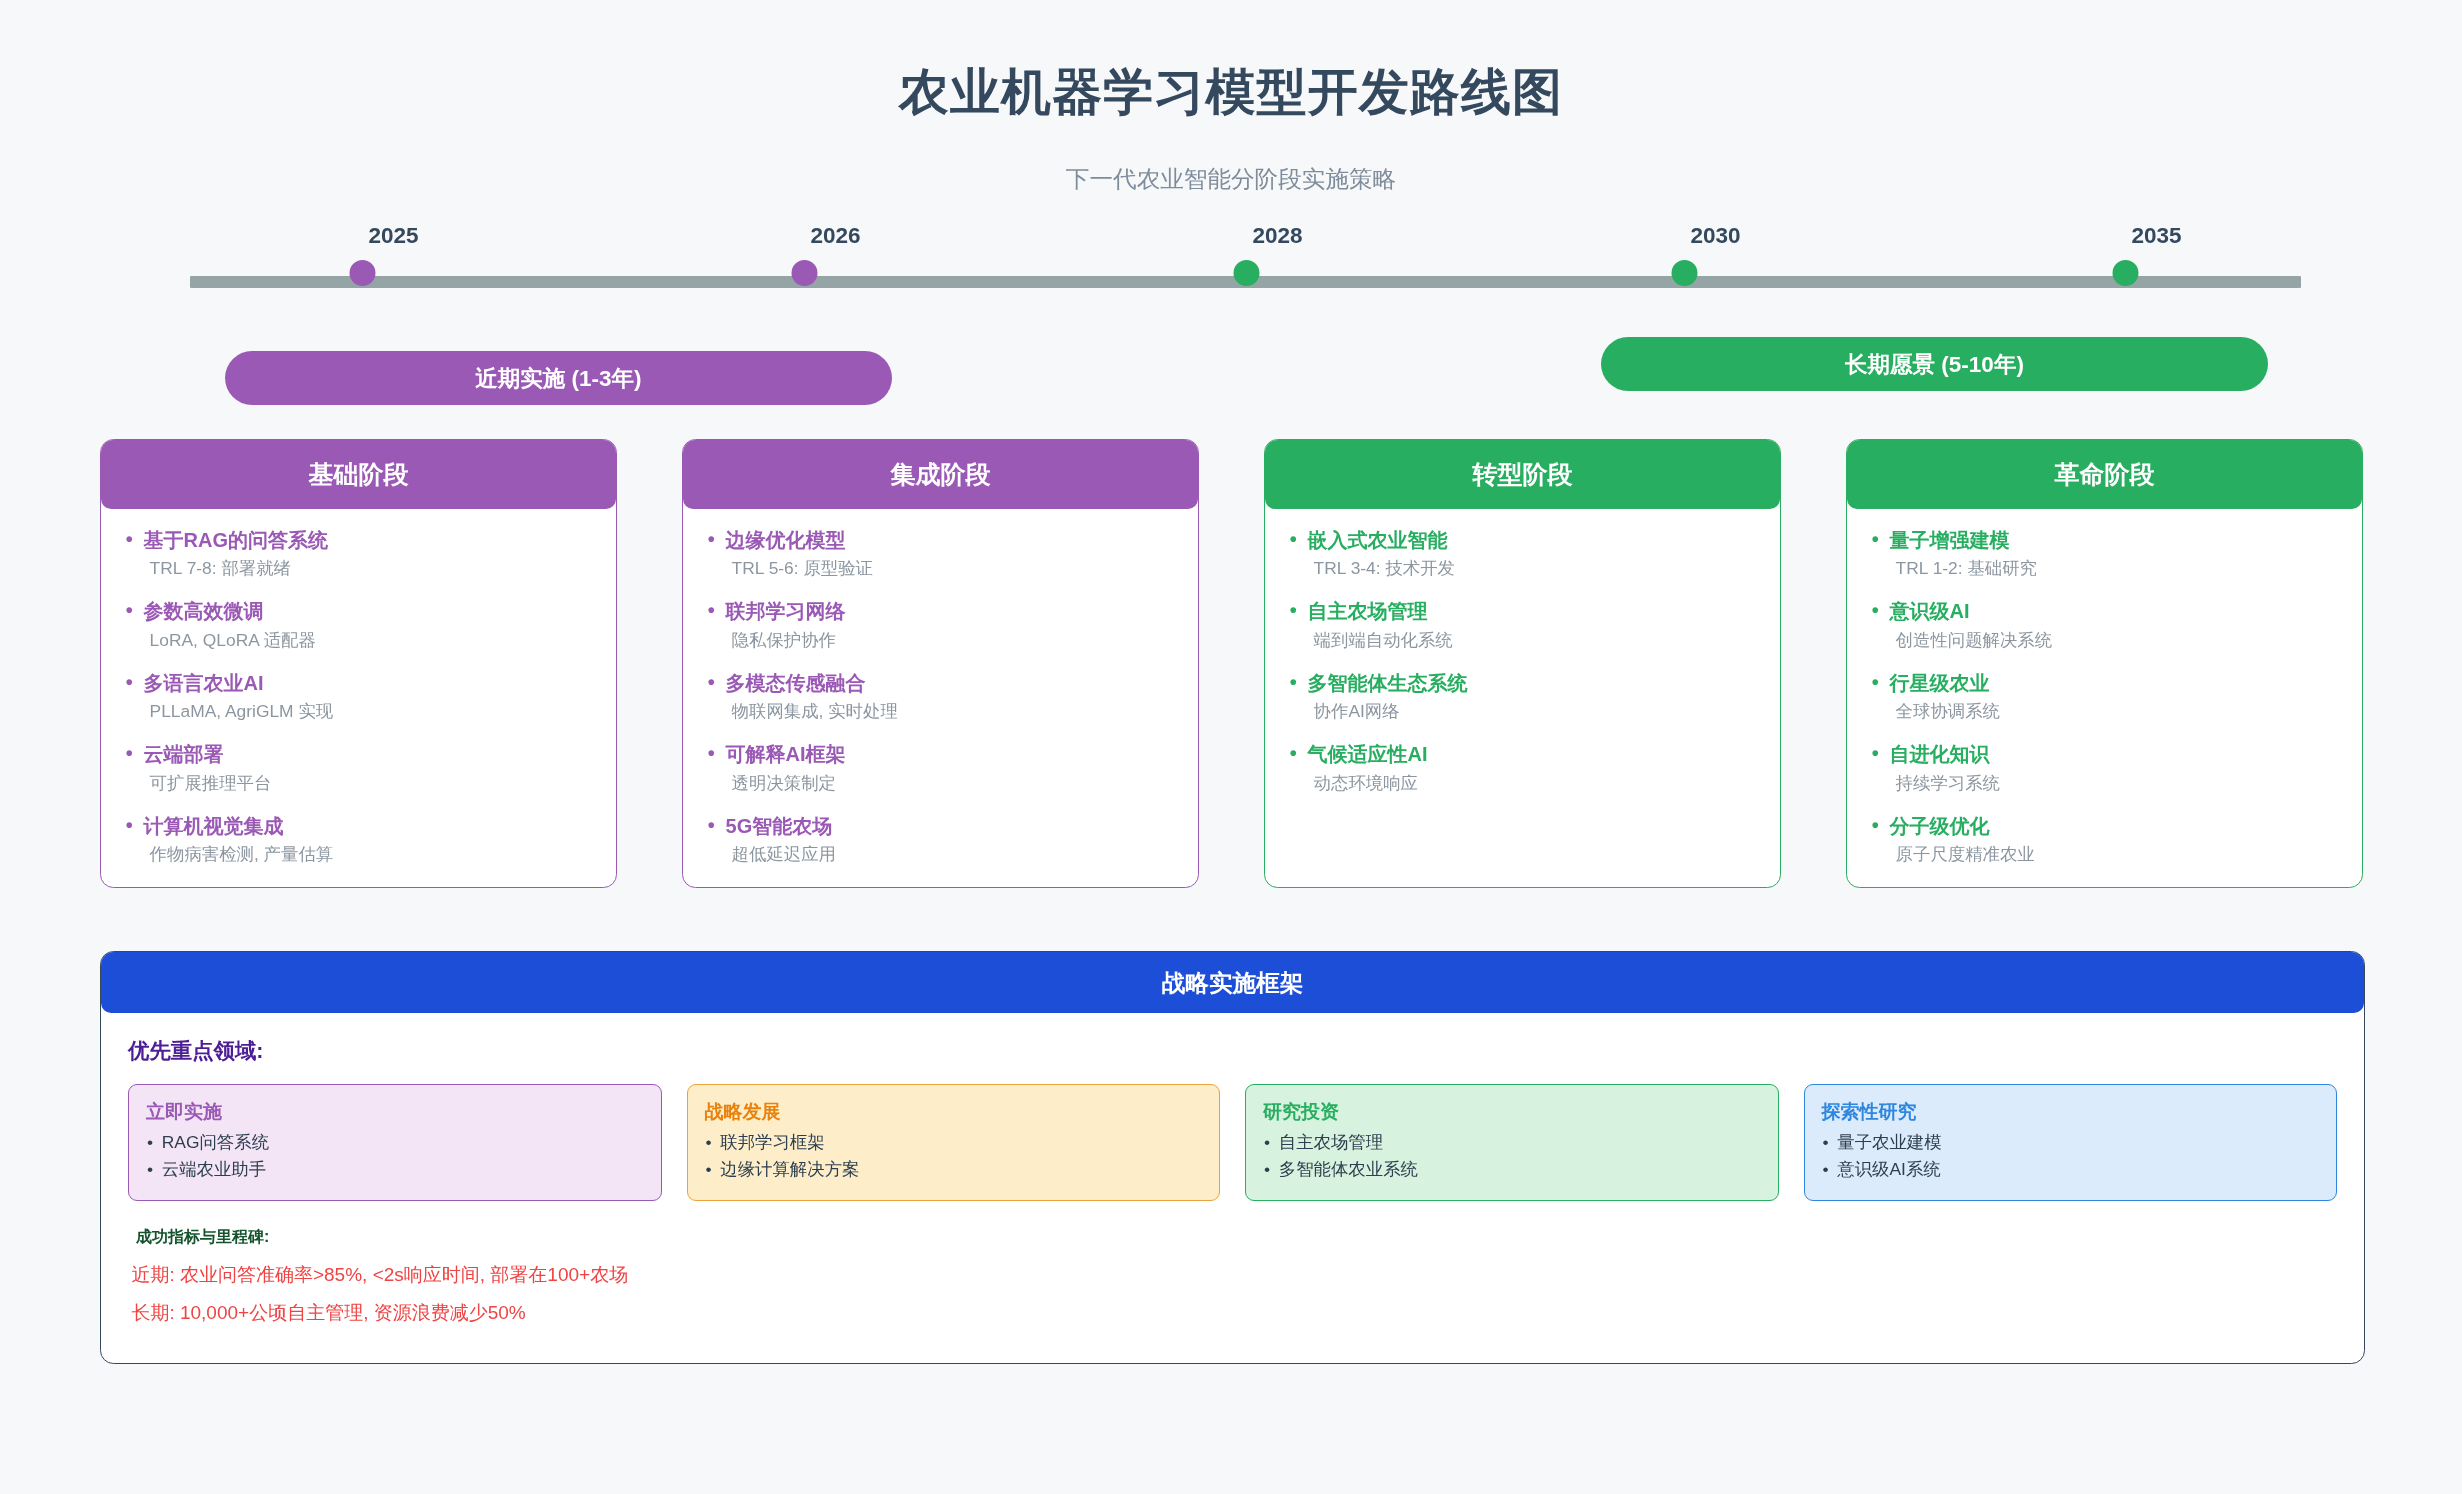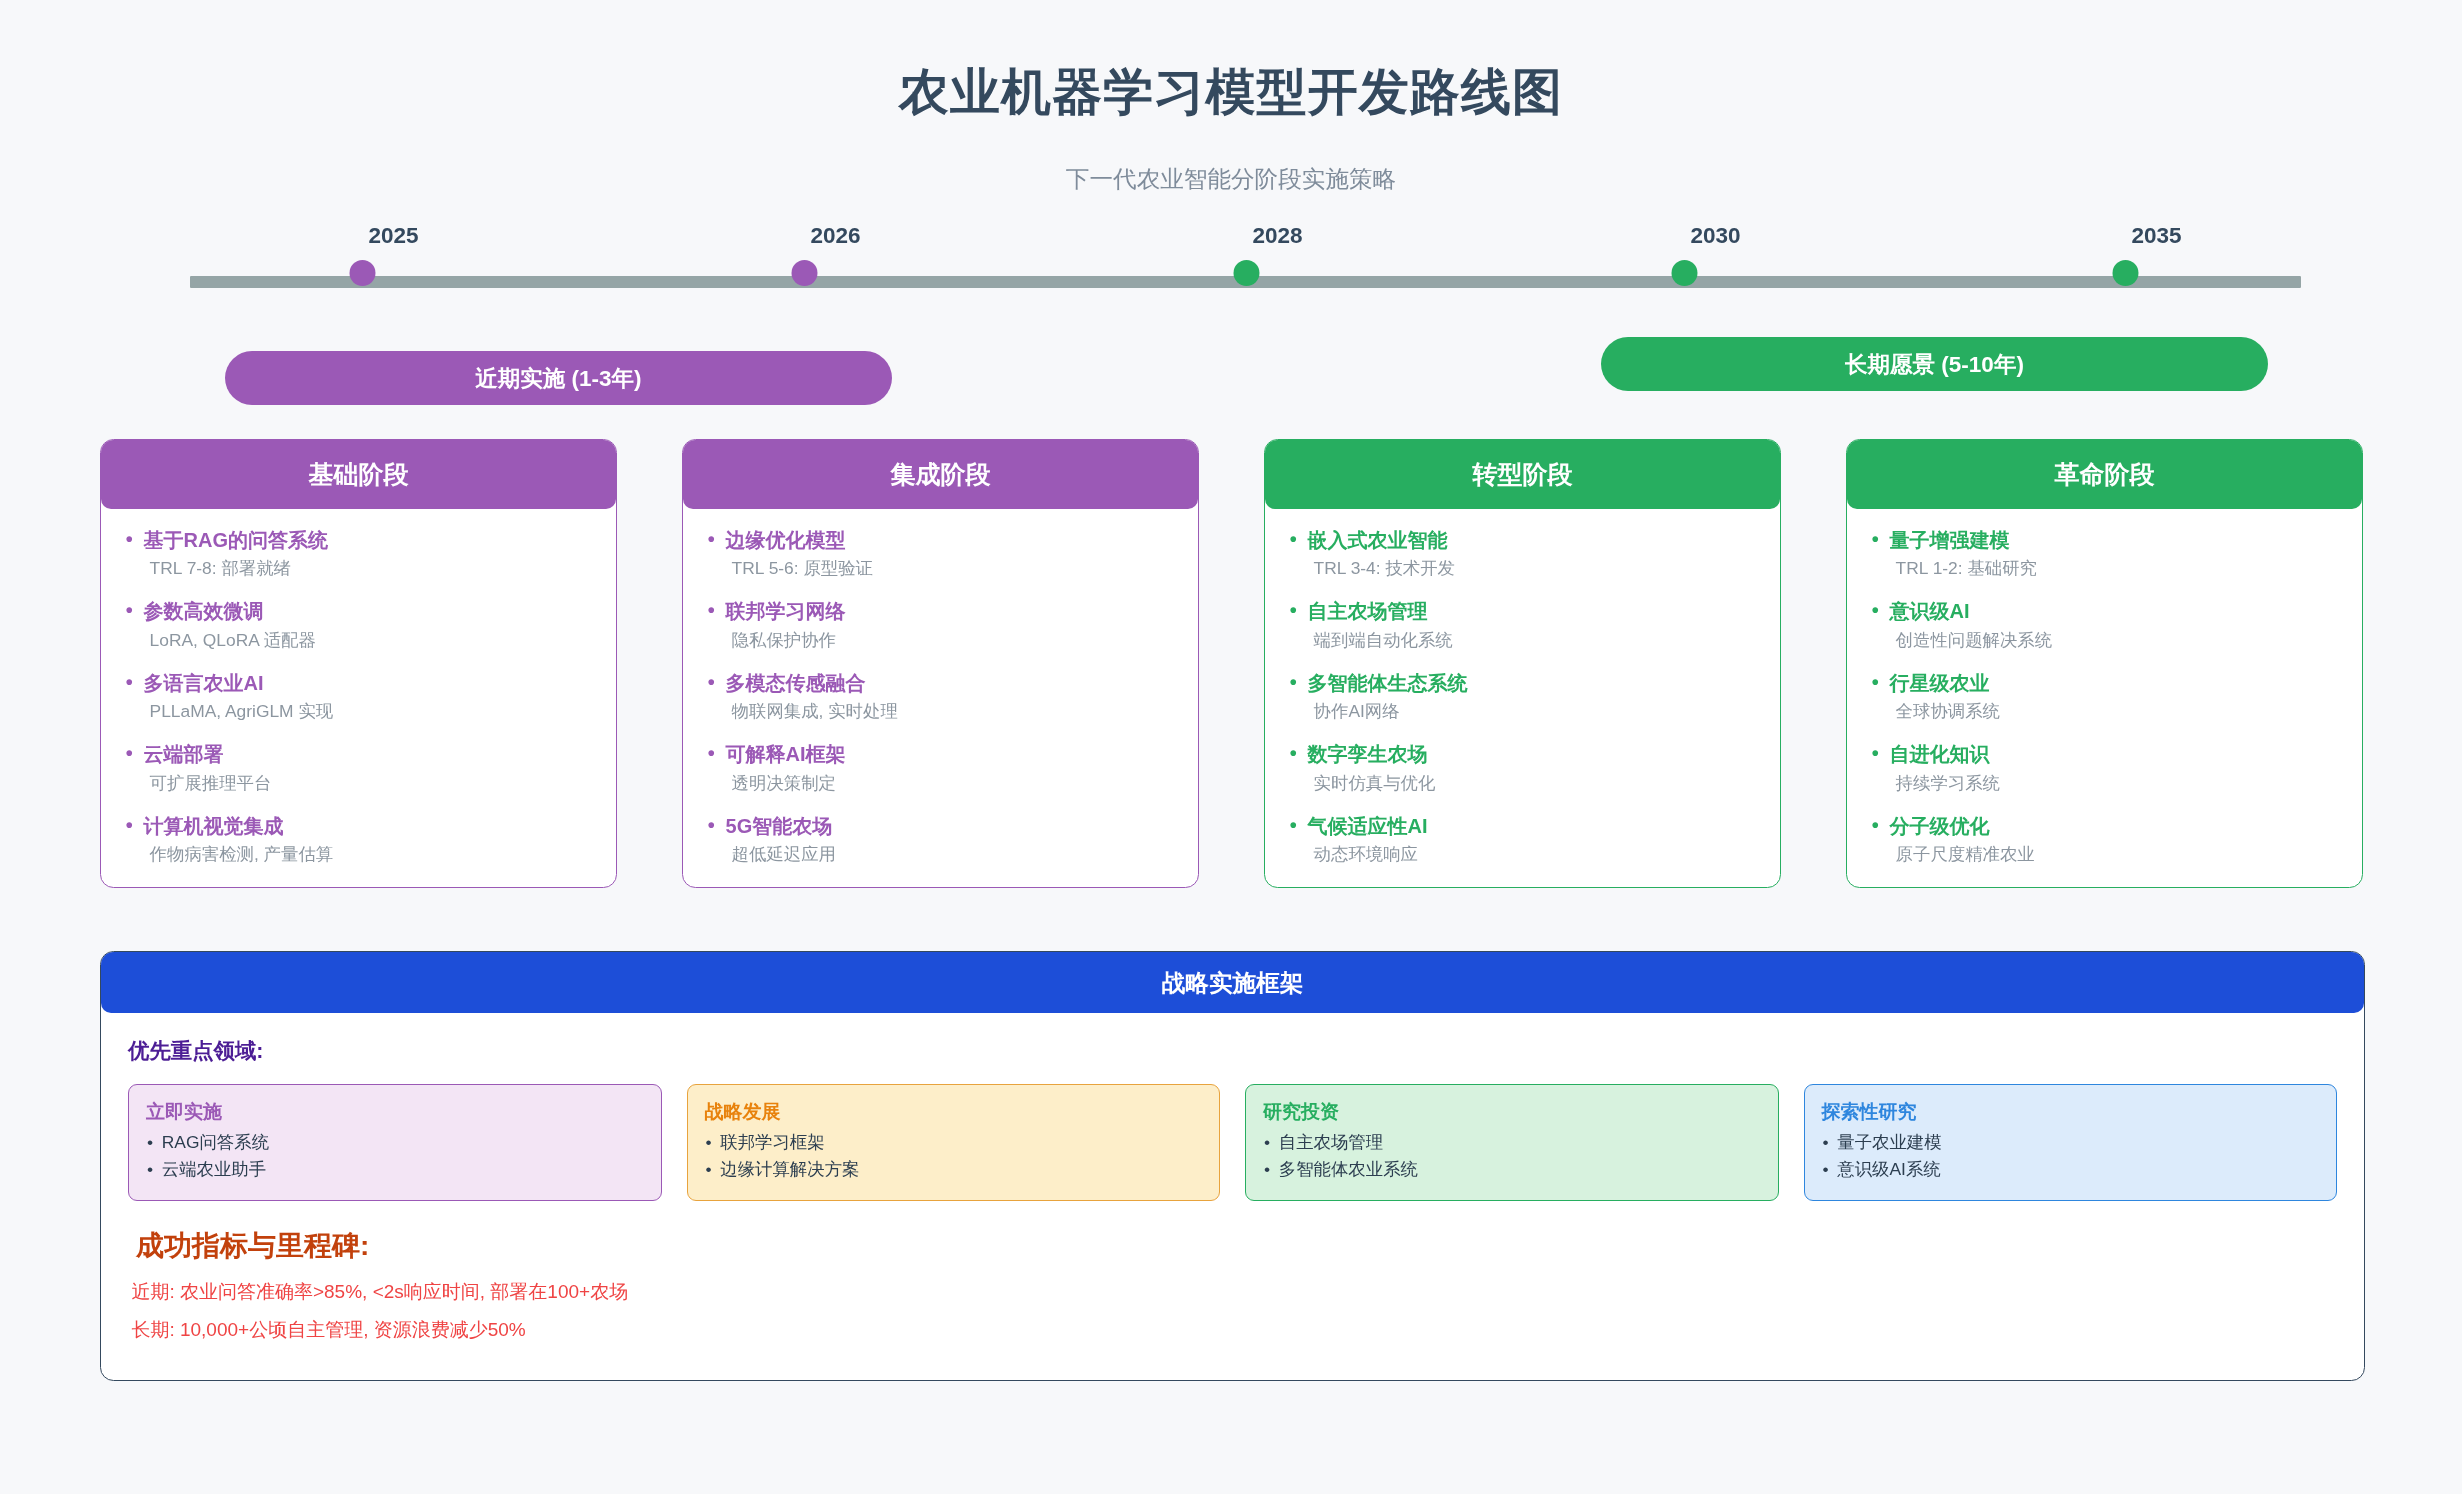--- a/index.html
+++ b/index.html
@@ -226,23 +226,23 @@
     top: 0;
   }
   .prio-box.amber { border-color: #e8a33d; background: #fdeec9; }
   .prio-box.amber .prio-title { color: #e8820c; }
   .prio-box.green { border-color: #27ae60; background: #d7f2de; }
   .prio-box.green .prio-title { color: #27ae60; }
   .prio-box.blue { border-color: #2e86de; background: #dcebfb; }
   .prio-box.blue .prio-title { color: #2e86de; }
 
   .metrics-title {
-    font-size: 28px;
-    font-weight: bold;
-    color: #c2410c;
+    font-size: 16px;
+    font-weight: bold;
+    color: #14532d;
     margin: 3.4px 0 13.5px 7.9px;
   }
   .metrics-line {
     font-size: 19px;
     color: #ef4444;
     line-height: 1.35;
     margin: 0 0 12.4px 3.4px;
   }
 </style>
 </head>
@@ -348,24 +348,20 @@
           <div class="item-title">嵌入式农业智能</div>
           <div class="item-sub">TRL 3-4: 技术开发</div>
         </div>
         <div class="item">
           <div class="item-title">自主农场管理</div>
           <div class="item-sub">端到端自动化系统</div>
         </div>
         <div class="item">
           <div class="item-title">多智能体生态系统</div>
           <div class="item-sub">协作AI网络</div>
-        </div>
-        <div class="item">
-          <div class="item-title">数字孪生农场</div>
-          <div class="item-sub">实时仿真与优化</div>
         </div>
         <div class="item">
           <div class="item-title">气候适应性AI</div>
           <div class="item-sub">动态环境响应</div>
         </div>
       </div>
     </div>
     <div class="card green">
       <div class="card-head">
         <span>革命阶段</span>

